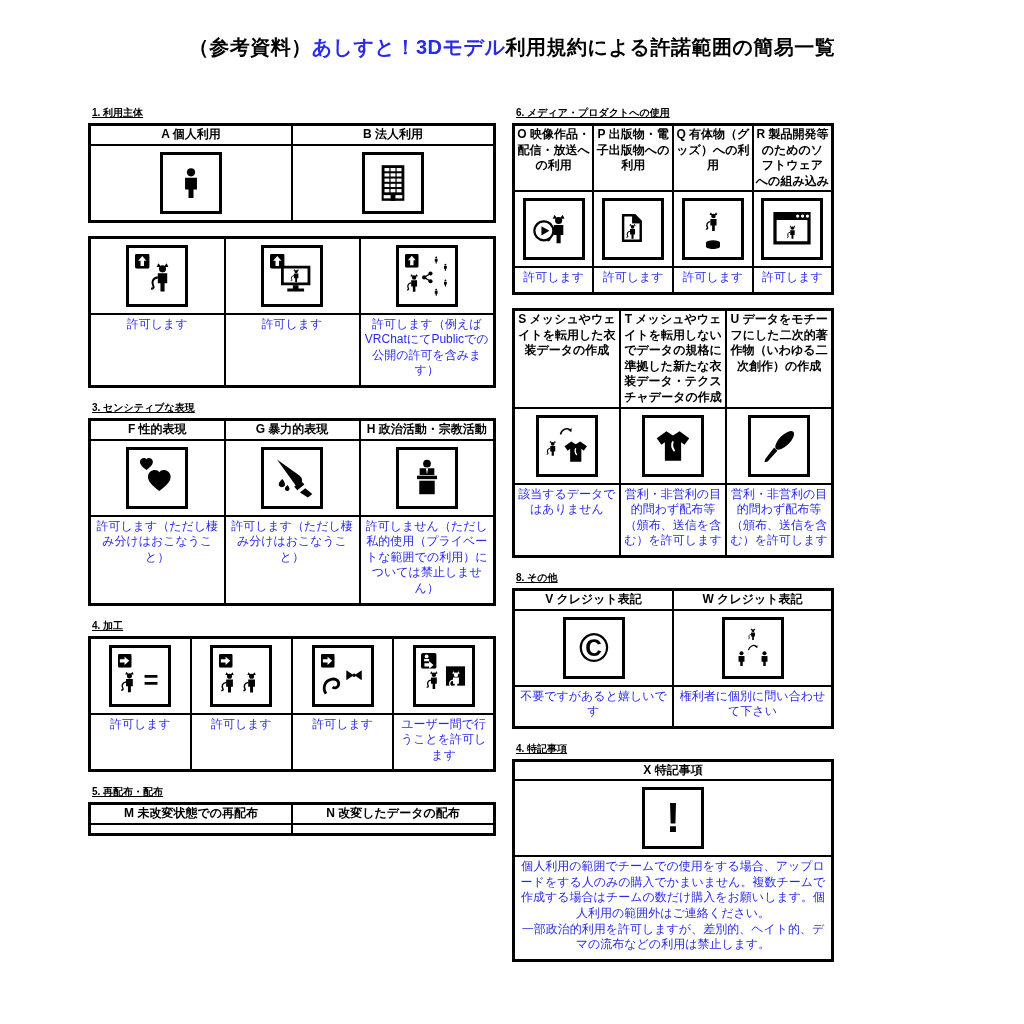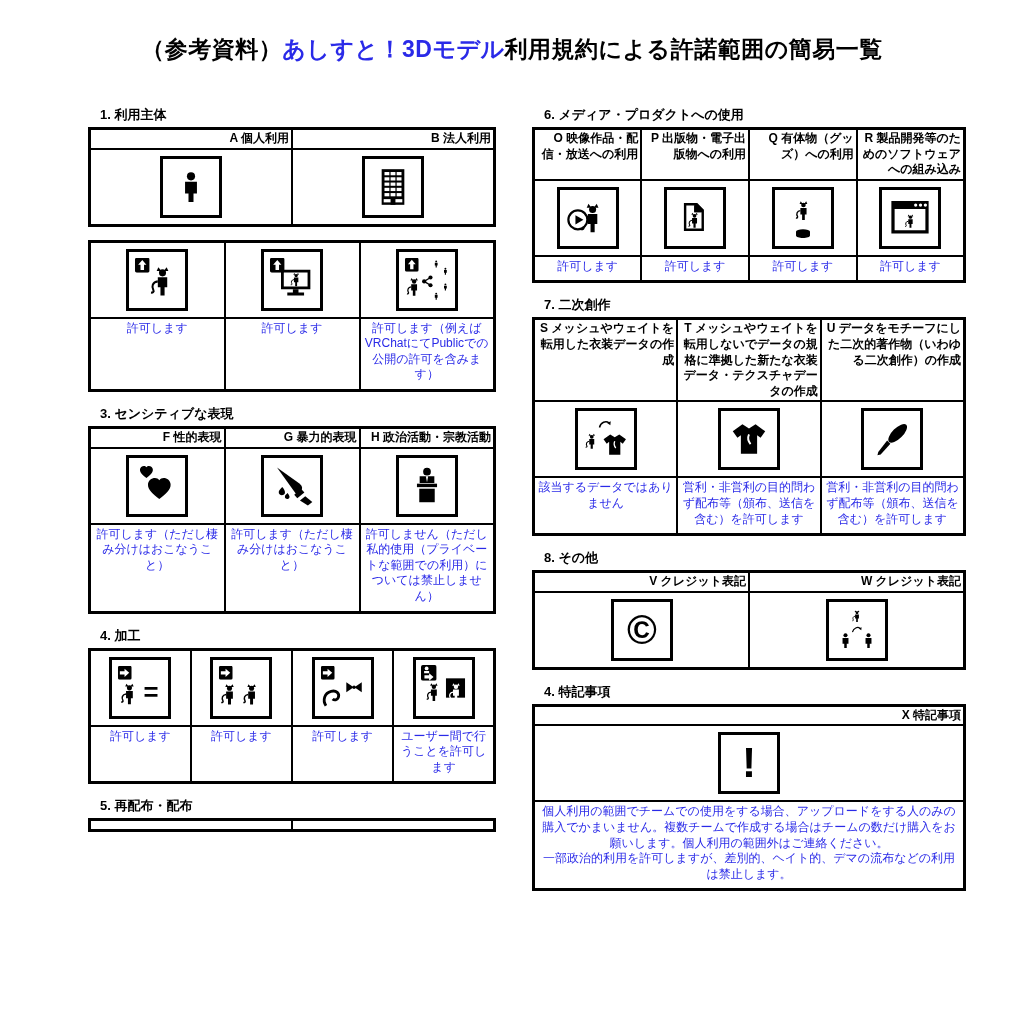--- a/index.html
+++ b/index.html
@@ -4,35 +4,35 @@
 <style>
   :root { --accent:#2a2ae8; --ink:#000; --paper:#fff; }
   html,body { margin:0; padding:0; }
   body {
     width:1024px; height:1024px; background:var(--paper); color:var(--ink);
     font-family:"Liberation Sans","DejaVu Sans",sans-serif;
   }
   .page { position:relative; width:1024px; height:1024px; overflow:hidden; background:var(--paper); }
 
   .title { position:absolute; top:33px; left:0; width:100%; text-align:center;
-           font-weight:bold; font-size:23px; line-height:1.45; letter-spacing:0.5px; }
+           font-weight:bold; font-size:20px; line-height:1.45; letter-spacing:0.5px; }
   .blue { color:var(--accent); }
 
   .col { position:absolute; top:106px; }
   #col-left  { left:88px;  width:408px; }
-  #col-right { left:532px; width:434px; }
+  #col-right { left:512px; width:322px; }
 
   .section { margin-bottom:13px; }
-  .sec-heading { font-size:13px; font-weight:600; margin:0 0 3px 12px; }
+  .sec-heading { font-size:10px; font-weight:600; margin:0 0 3px 4px;text-decoration:underline; }
 
   table { border-collapse:collapse; table-layout:fixed; width:100%;
           border:3px solid var(--ink); background:var(--paper); }
   th, td { border:2px solid var(--ink); padding:1px 2px; font-size:12px; line-height:1.3;
            text-align:center; vertical-align:top; word-break:break-word; }
-  th { font-weight:600;text-align:right; }
+  th { font-weight:600; }
   td.icon-cell { vertical-align:middle; padding:4px 2px; }
   .iconbox { width:56px; height:56px; border:3px solid var(--ink); margin:2px auto;
              display:flex; align-items:center; justify-content:center; background:var(--paper); }
   .iconbox svg { width:46px; height:46px; display:block; color:var(--ink); }
   td.result { color:var(--accent); white-space:pre-line; padding:2px 3px 6px; }
   .defs { position:absolute; width:0; height:0; overflow:hidden; }
 </style>
 </head>
 <body>
 
@@ -330,20 +330,24 @@
               <td class="result">ユーザー間で行うことを許可します</td>
             </tr>
           </tbody>
         </table>
       </div>
       <div class="section">
         <div class="sec-heading">5. 再配布・配布</div>
         <table>
           <tbody>
             <tr>
+              <th>M 未改変状態での再配布</th>
+              <th>N 改変したデータの配布</th>
+            </tr>
+            <tr>
               <td class="icon-cell"></td>
               <td class="icon-cell"></td>
             </tr>
           </tbody>
         </table>
       </div>
     </div>
   <div class="col" id="col-right">
       <div class="section">
         <div class="sec-heading">6. メディア・プロダクトへの使用</div>
@@ -392,21 +396,20 @@
             <tr>
               <td class="result">許可します</td>
               <td class="result">許可します</td>
               <td class="result">許可します</td>
               <td class="result">許可します</td>
             </tr>
           </tbody>
         </table>
       </div>
       <div class="section">
-        <div class="sec-heading">7. 二次創作</div>
         <table>
           <tbody>
             <tr>
               <th>S メッシュやウェイトを転用した衣装データの作成</th>
               <th>T メッシュやウェイトを転用しないでデータの規格に準拠した新たな衣装データ・テクスチャデータの作成</th>
               <th>U データをモチーフにした二次的著作物（いわゆる二次創作）の作成</th>
             </tr>
             <tr>
               <td class="icon-cell">
                 <div class="iconbox">
@@ -460,20 +463,24 @@
                 <div class="iconbox">
                   <svg viewBox="0 0 100 100" aria-hidden="true">
                     <use href="#sy-cat" x="37" y="0" width="26" height="40"></use>
                     <use href="#sy-curve-arrow" x="32" y="36" width="36" height="26"></use>
                     <use href="#sy-person" x="8" y="48" width="34" height="50"></use>
                     <use href="#sy-person" x="58" y="48" width="34" height="50"></use>
                   </svg>
                 </div>
               </td>
             </tr>
+            <tr>
+              <td class="result">不要ですがあると嬉しいです</td>
+              <td class="result">権利者に個別に問い合わせて下さい</td>
+            </tr>
           </tbody>
         </table>
       </div>
       <div class="section">
         <div class="sec-heading">4. 特記事項</div>
         <table>
           <tbody>
             <tr>
               <th>X 特記事項</th>
             </tr>

